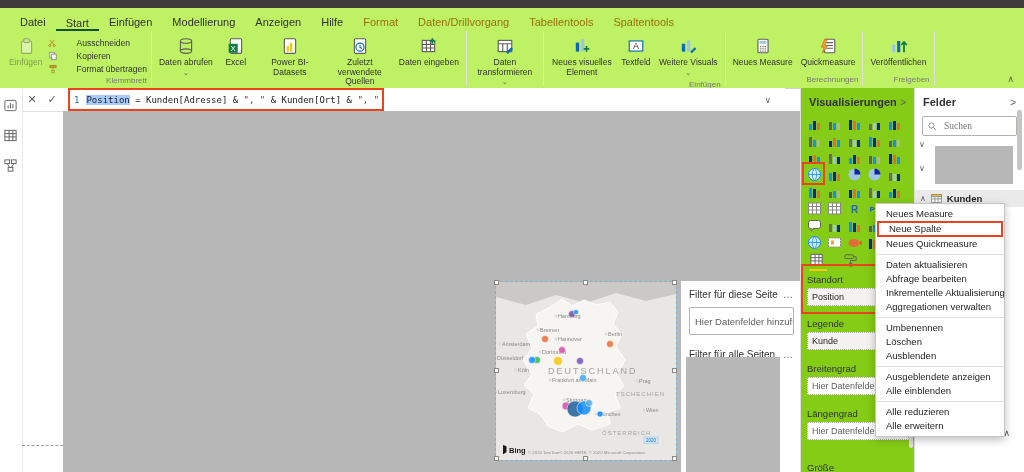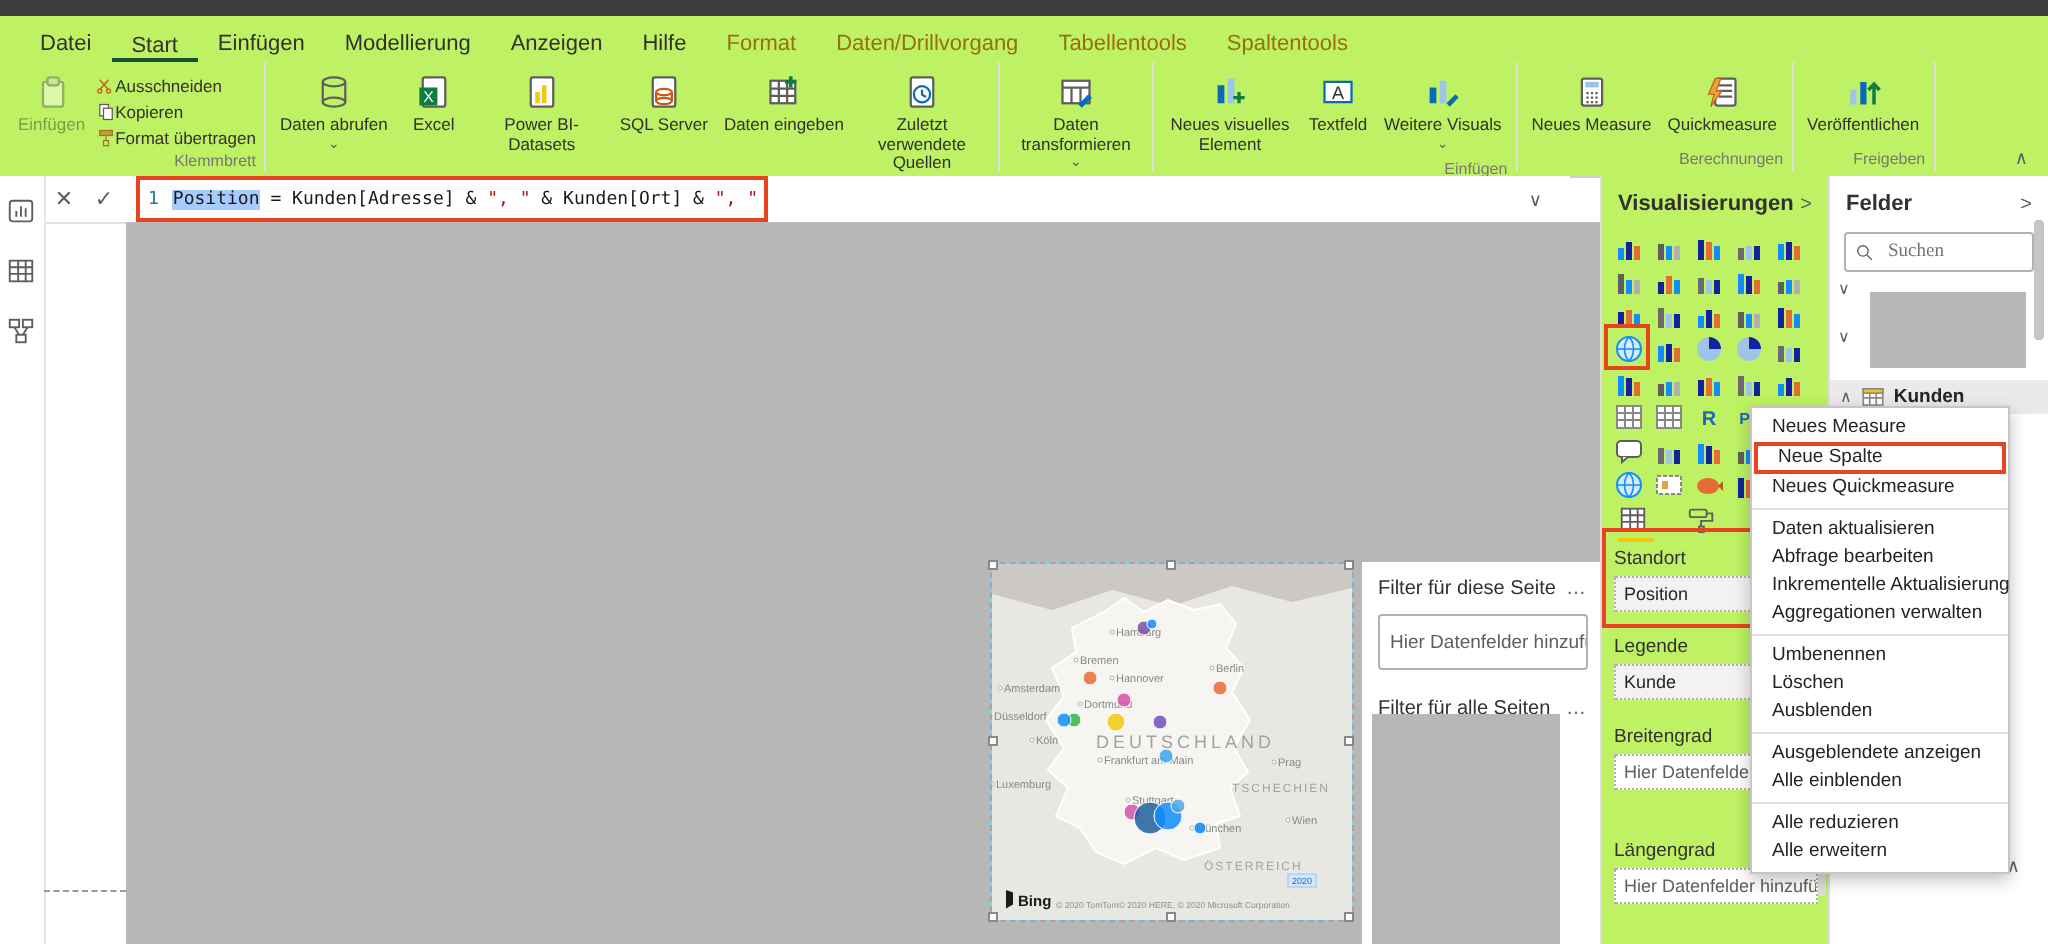--- a/index.html
+++ b/index.html
@@ -18,21 +18,21 @@
   .rbody{display:flex;height:55px;padding-left:2px}
   .grp{display:flex;flex-direction:column;border-right:1px solid #e1dfdd;padding:0 4px}
   .grp-items{flex:1;display:flex;align-items:flex-start;gap:2px;padding-top:2px}
   .grp-label{text-align:right;font-size:8px;color:#797775;padding:1px 0 2px}
   .btn-big{display:flex;flex-direction:column;align-items:center;min-width:30px;max-width:62px;
            padding:2px 3px;font-size:8.5px;line-height:9.5px;text-align:center;color:#323130}
   .btn-big .ic{height:21px;display:flex;align-items:center;justify-content:center;margin-bottom:2px}
   .btn-big.dis{opacity:.45}
   .ddc{color:#605e5c;font-size:7px}
   .small-col{display:flex;flex-direction:column;padding-top:3px}
-  .btn-small{display:flex;align-items:center;gap:0;font-size:8.5px;height:13px;color:#323130;white-space:nowrap}
+  .btn-small{display:flex;align-items:center;gap:19px;font-size:8.5px;height:13px;color:#323130;white-space:nowrap}
   .collapse-rb{right:10px;top:74px;color:#605e5c;font-size:9px;cursor:default}
   
   .fx-row{left:22px;top:88px;width:763px;height:23px;background:#fff;border-bottom:1px solid #e1dfdd;display:flex;align-items:center}
   .fx-btn{width:20px;text-align:center;color:#605e5c;font-size:11px;cursor:default}
   .fx-box{position:relative;margin-left:6px;height:19px;width:312px;border:2px solid #e8441f;
           display:flex;align-items:center;background:#fff;
           font-family:"DejaVu Sans Mono",monospace;font-size:9px;white-space:nowrap;overflow:hidden}
   .fx-ln{color:#237893;margin:0 7px 0 4px}
   .tok-code{color:#1b1a19}
   .tok-string{color:#a31515}
@@ -50,21 +50,21 @@
   .f-head{display:flex;align-items:center;font-size:10px;color:#323130;margin-bottom:7px}
   .f-more{margin-left:auto;color:#605e5c;letter-spacing:1px}
   .f-drop{border:1px solid #b3b1ad;border-radius:2px;height:26px;display:flex;align-items:center;
           padding:0 5px;font-size:9.5px;color:#605e5c;margin-bottom:14px;background:#fff;
           white-space:nowrap;overflow:hidden}
   .f-redact{left:686px;top:357px;width:94px;height:115px;background:#b7b7b7}
   
   .mapcard{left:495px;top:281px;width:182px;height:180px;background:#7dd3fc;border:1px dashed #a8a6a4;box-sizing:border-box}
   .handle{position:absolute;width:5px;height:5px;background:#fff;border:1px solid #8a8886;box-sizing:border-box}
   
-  .vizpane{left:800px;top:88px;width:114px;height:384px;background:#bef264;border-left:1px solid #e1dfdd;box-sizing:border-box}
+  .vizpane{left:800px;top:88px;width:114px;height:384px;background:#84cc16;border-left:1px solid #e1dfdd;box-sizing:border-box}
   .fieldpane{left:914px;top:88px;width:110px;height:384px;background:#fff;border-left:1px solid #e1dfdd;box-sizing:border-box}
   .pane-head{display:flex;align-items:center;padding:8px 8px 4px 8px;font-size:11px;font-weight:bold;color:#323130}
   .pane-chev{margin-left:auto;font-weight:normal;color:#605e5c;font-size:10px}
   .vgrid{position:absolute;left:6px;top:28px;width:104px;display:grid;grid-template-columns:repeat(5,20px);grid-auto-rows:17px}
   .vico{width:15px;height:15px;display:flex;align-items:center;justify-content:center;cursor:default}
   .vtabs{position:absolute;left:8px;top:164px;display:flex;gap:16px}
   .vtab{width:18px;text-align:center;padding-bottom:2px}
   .vtab.sel{border-bottom:2px solid #f2c811}
   .wells{position:absolute;left:6px;top:181px;width:102px}
   .w-label{font-size:9.5px;color:#323130;margin:5px 0 3px}
@@ -196,52 +196,39 @@
                 </svg>
               </span>
             </div>
             <div>Power BI-Datasets</div>
           </div>
           <div class="btn-big">
             <div class="ic">
               <span>
                 <svg width="18" height="18" viewBox="0 0 16 16" fill="none" stroke="#605e5c" stroke-width="1">
                   <rect x="3" y="1.5" width="10" height="13" rx="1" fill="#fff"></rect>
-                  <ellipse cx="8" cy="8" rx="3.5" ry="1.4" stroke="#c55a11"></ellipse>
-                  <path d="M4.5 8 v4 M11.5 8 v4" stroke="#c55a11"></path>
-                  <ellipse cx="8" cy="12" rx="3.5" ry="1.4" stroke="#c55a11"></ellipse>
-                </svg>
-              </span>
-            </div>
-            <div>SQL Server</div>
+                  <circle cx="8" cy="9" r="3.6" stroke="#0a6ab6"></circle>
+                  <path d="M8 7 v2.2 l1.8 1" stroke="#0a6ab6"></path>
+                </svg>
+              </span>
+            </div>
+            <div>Zuletzt verwendete Quellen</div>
+            <div class="ddc">⌄</div>
           </div>
           <div class="btn-big">
             <div class="ic">
               <span>
                 <svg width="18" height="18" viewBox="0 0 16 16" fill="none" stroke="#605e5c" stroke-width="1">
                   <rect x="2" y="3" width="11" height="10" fill="#fff"></rect>
                   <path d="M2 6.5 h11 M2 9.75 h11 M5.7 3 v10 M9.4 3 v10"></path>
                   <path d="M11 1 v5 M8.5 3.5 h5" stroke="#107c41" stroke-width="1.6"></path>
                 </svg>
               </span>
             </div>
             <div>Daten eingeben</div>
-          </div>
-          <div class="btn-big">
-            <div class="ic">
-              <span>
-                <svg width="18" height="18" viewBox="0 0 16 16" fill="none" stroke="#605e5c" stroke-width="1">
-                  <rect x="3" y="1.5" width="10" height="13" rx="1" fill="#fff"></rect>
-                  <circle cx="8" cy="9" r="3.6" stroke="#0a6ab6"></circle>
-                  <path d="M8 7 v2.2 l1.8 1" stroke="#0a6ab6"></path>
-                </svg>
-              </span>
-            </div>
-            <div>Zuletzt verwendete Quellen</div>
-            <div class="ddc">⌄</div>
           </div>
         </div>
         <div class="grp-label">Daten</div>
       </div>
       <div class="grp">
         <div class="grp-items">
           <div class="btn-big">
             <div class="ic">
               <span>
                 <svg width="18" height="18" viewBox="0 0 16 16" fill="none" stroke="#605e5c" stroke-width="1">
@@ -758,21 +745,21 @@
         <span>Position</span>
       </div>
       <div class="w-label" style="margin-top: 12px;">Legende</div>
       <div class="w-pill">
         <span>Kunde</span>
       </div>
       <div class="w-label" style="margin-top: 13px;">Breitengrad</div>
       <div class="w-empty">
         <span>Hier Datenfelder hinzuf...</span>
       </div>
-      <div class="w-label" style="margin-top: 25px;">Längengrad</div>
+      <div class="w-label" style="margin-top: 13px;">Längengrad</div>
       <div class="w-empty">
         <span>Hier Datenfelder hinzufügen</span>
       </div>
       <div class="w-label" style="margin-top: 22px;">Größe</div>
     </div>
   <div class="viz-scroll"></div>
 </div>
 
 <div class="abs fieldpane">
   <div class="pane-head">

